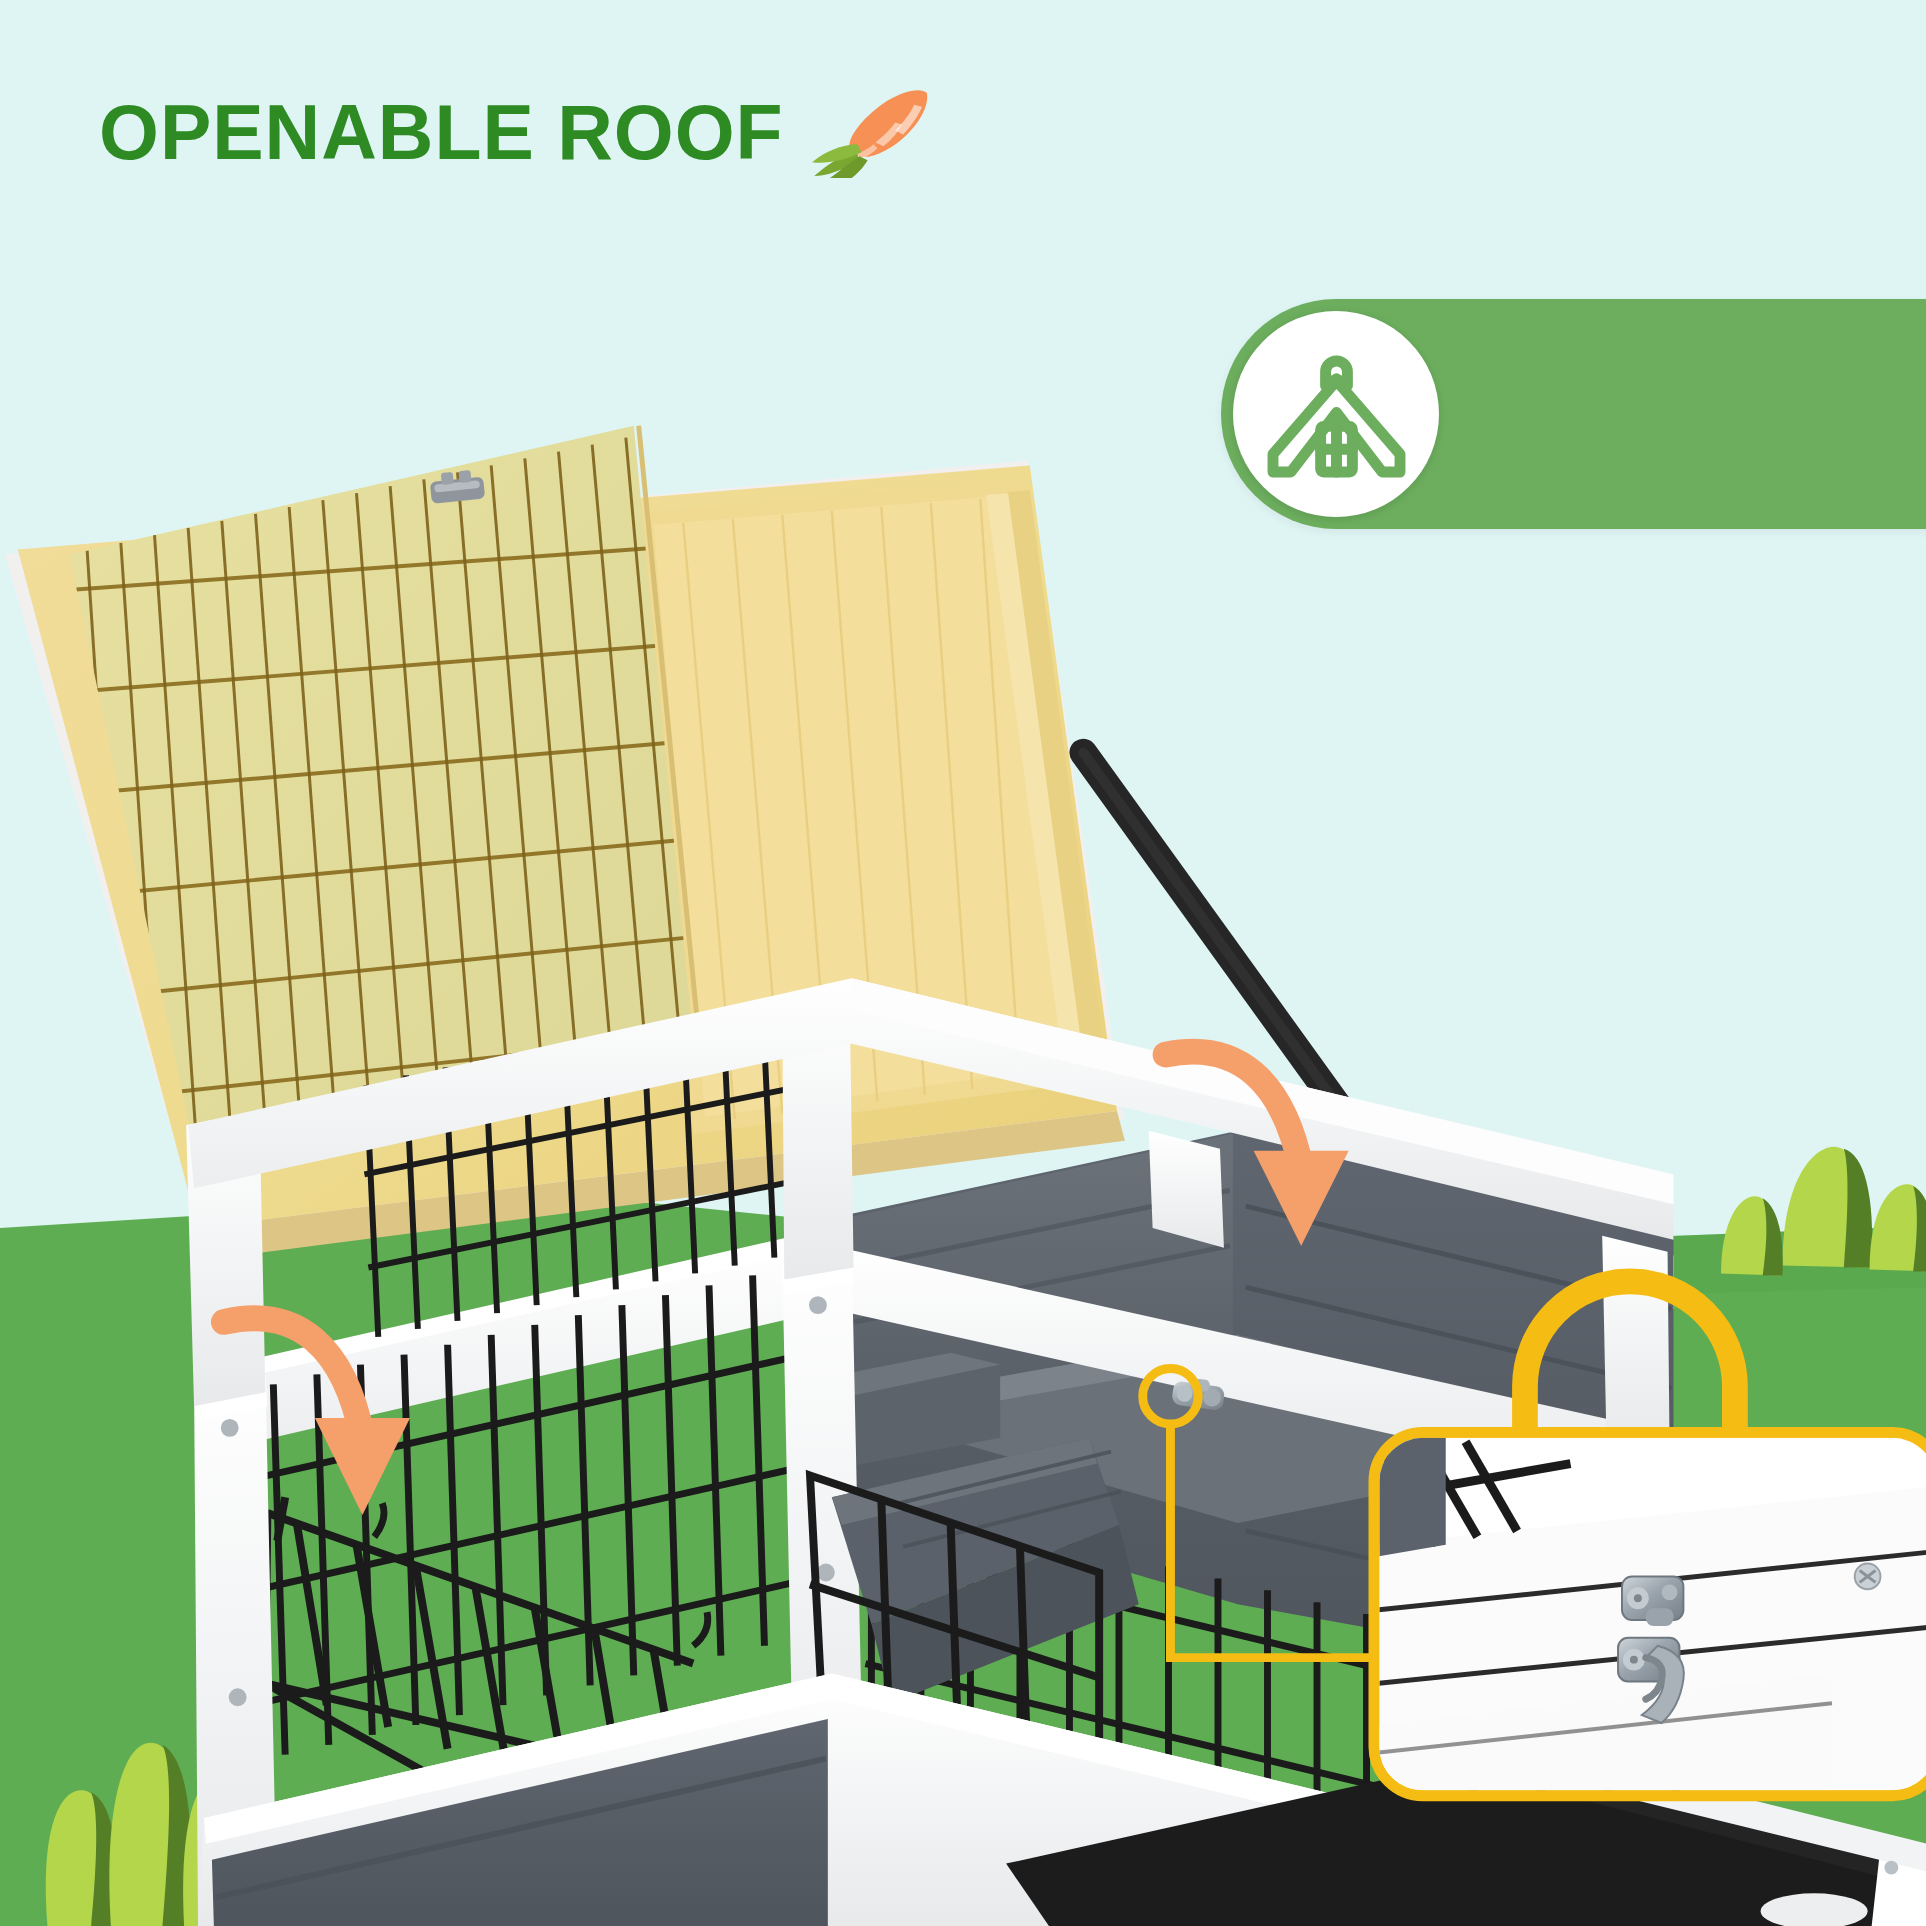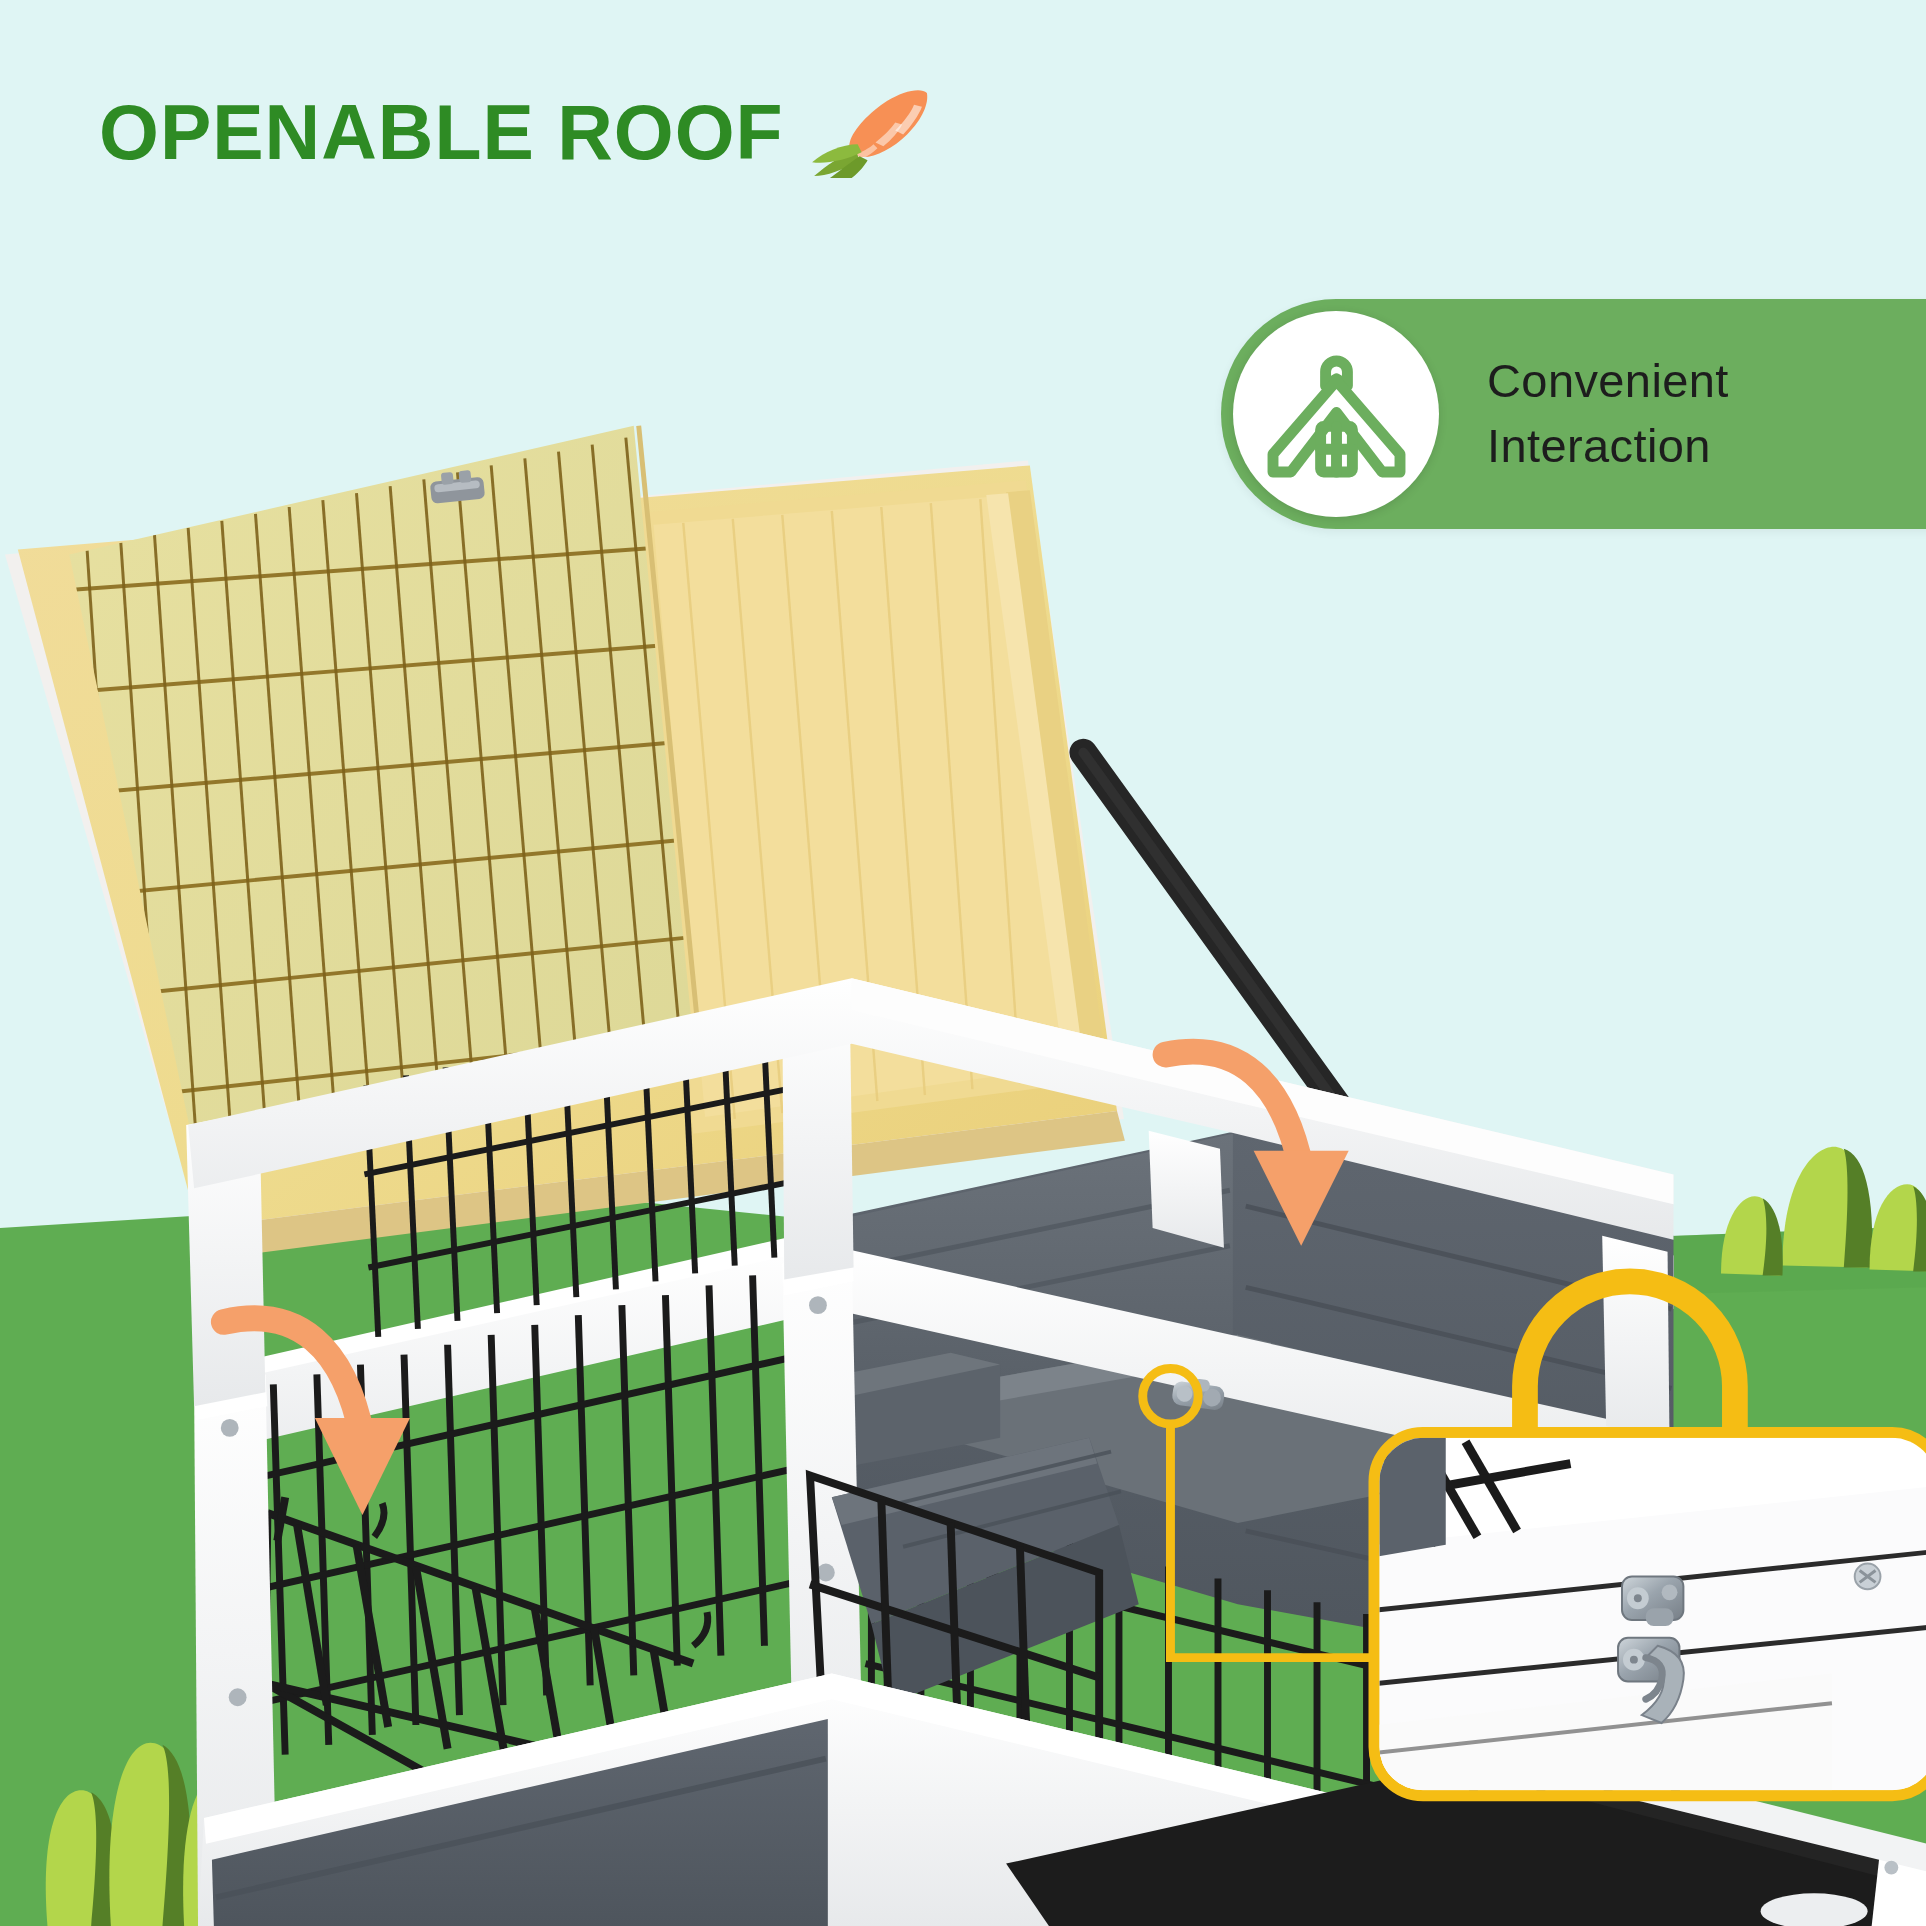--- a/index.html
+++ b/index.html
@@ -457,20 +457,16 @@
       <svg id="roof-house-icon" viewBox="0 0 140 128">
         <g fill="none" stroke="#6cae5e" stroke-width="11" stroke-linejoin="round" stroke-linecap="round">
           <path d="M70,10 a11,11 0 0 1 11,11 v14 L70,28 L59,35 v-14 A11,11 0 0 1 70,10 Z"></path>
           <path d="M70,30 L134,104 v18 h-18 L70,62 L24,122 H6 v-18 Z"></path>
           <rect x="54" y="76" width="32" height="46" rx="3"></rect>
           <line x1="70" y1="76" x2="70" y2="122"></line>
           <line x1="54" y1="99" x2="86" y2="99"></line>
         </g>
       </svg>
     </div>
-    <div id="badge-text">
-      <span>Convenient</span>
-      <span>Interaction</span>
-    </div>
   </div>
 
 </div>
 
 
 </body></html>

